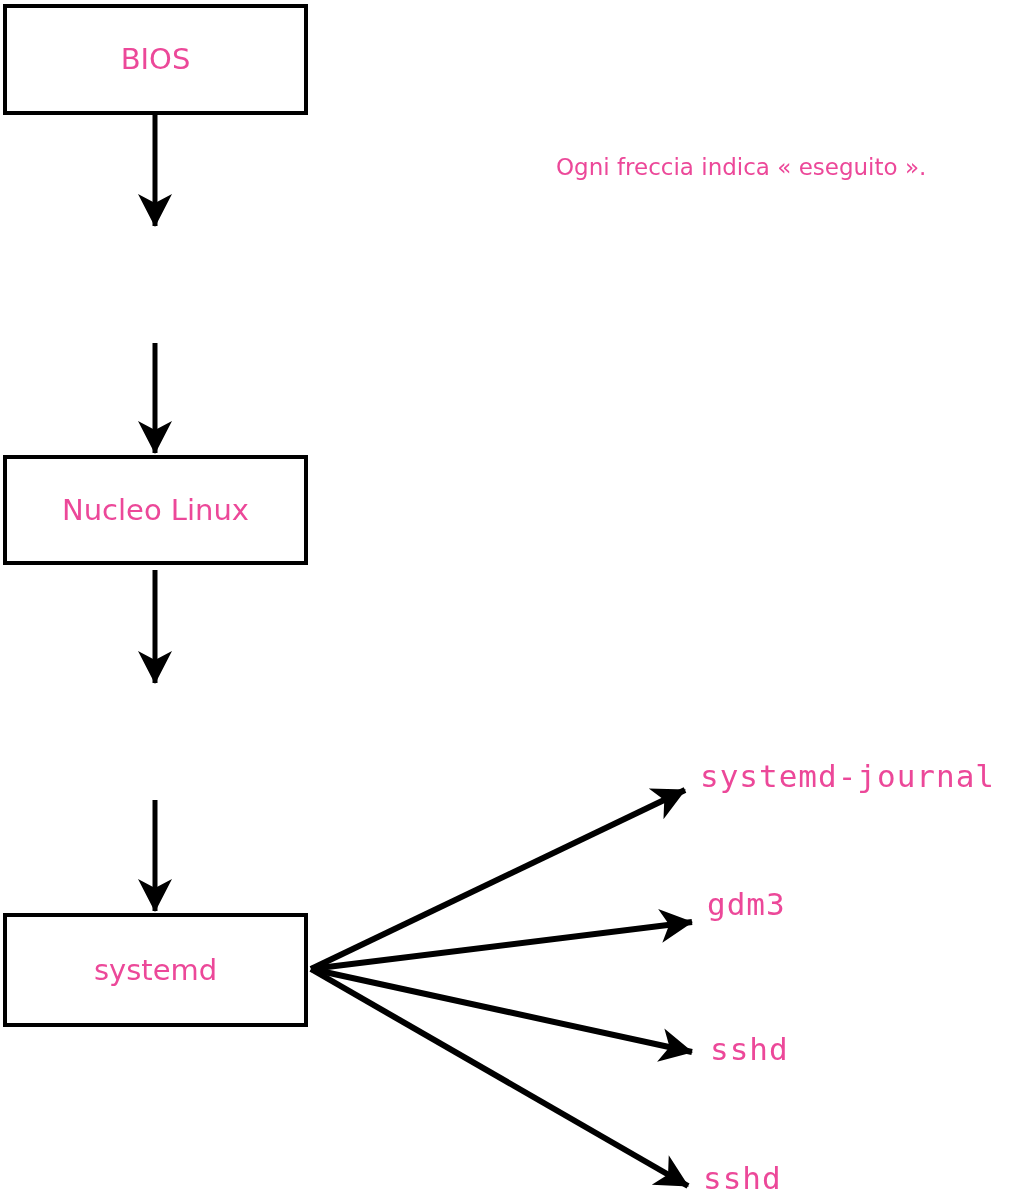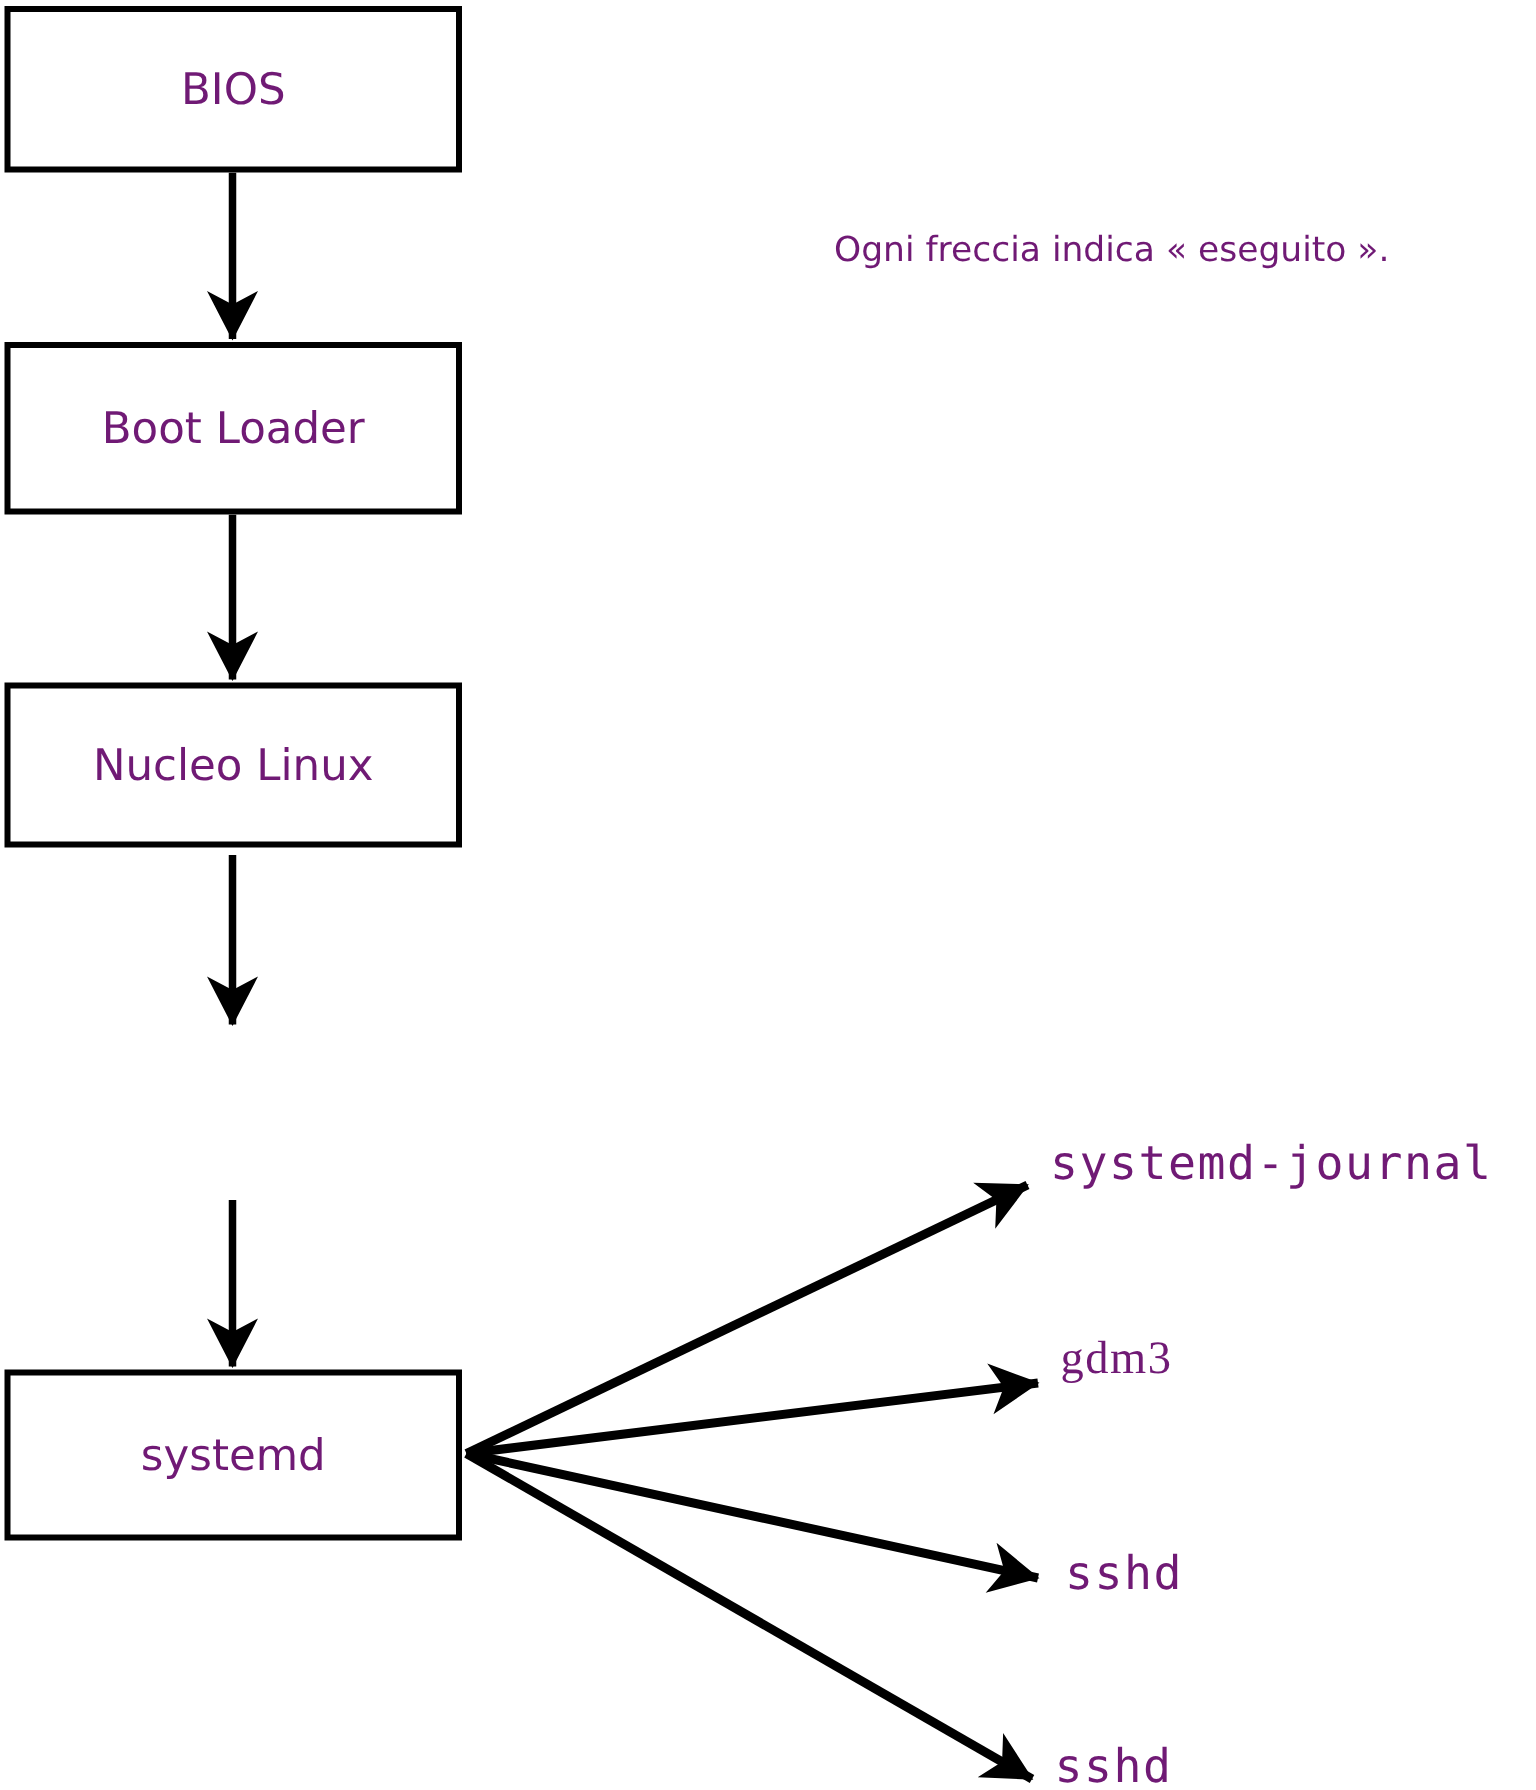--- a/index.html
+++ b/index.html
@@ -7,21 +7,21 @@
     padding: 0;
     background: #ffffff;
   }
   .canvas {
     position: relative;
     width: 1024px;
     height: 1193px;
     background: #ffffff;
     overflow: hidden;
     font-family: "DejaVu Sans", "Liberation Sans", sans-serif;
-    color: #701a75;
+    color: #ec4899;
   }
   .arrow-layer {
     position: absolute;
     left: 0;
     top: 0;
     width: 1024px;
     height: 1193px;
     pointer-events: none;
   }
   .node-box {
@@ -50,21 +50,21 @@
   }
   .service-label {
     position: absolute;
     font-family: "DejaVu Sans Mono", "Liberation Mono", monospace;
     font-size: 31px;
     line-height: 1;
     white-space: nowrap;
     letter-spacing: 1px;
   }
   #svc-journal { left: 700px; top: 761px; }
-  #svc-gdm3    { left: 707px; top: 889px; font-family: Liberation Serif, serif; }
+  #svc-gdm3    { left: 707px; top: 889px; }
   #svc-getty   { left: 710px; top: 1034px; }
   #svc-sshd    { left: 703px; top: 1163px; }
 
   #box-bios       { top: 4px;   height: 111px; }
   #box-bootloader { top: 228px; height: 115px; }
   #box-kernel     { top: 455px; height: 110px; }
   #box-initramfs  { top: 685px; height: 115px; }
   #box-systemd    { top: 913px; height: 114px; }
 </style>
 </head>
@@ -86,23 +86,20 @@
 
     <line x1="311" y1="969" x2="685" y2="790" stroke="#000000" stroke-width="6" marker-end="url(#arrowhead)"></line>
     <line x1="311" y1="969" x2="692" y2="922" stroke="#000000" stroke-width="6" marker-end="url(#arrowhead)"></line>
     <line x1="311" y1="969" x2="692" y2="1052" stroke="#000000" stroke-width="6" marker-end="url(#arrowhead)"></line>
     <line x1="311" y1="969" x2="688" y2="1186" stroke="#000000" stroke-width="6" marker-end="url(#arrowhead)"></line>
   </svg>
 
   <div class="node-box" id="box-bios">
     <span class="node-label">BIOS</span>
   </div>
-  <div class="node-box" id="box-bootloader">
-    <span class="node-label">Boot Loader</span>
-  </div>
   <div class="node-box" id="box-kernel">
     <span class="node-label">Nucleo Linux</span>
   </div>
   <div class="node-box" id="box-systemd">
     <span class="node-label">systemd</span>
   </div>
 
   <div class="caption">Ogni freccia indica « eseguito ».</div>
 
   <div class="service-label" id="svc-journal">systemd-journal</div>

